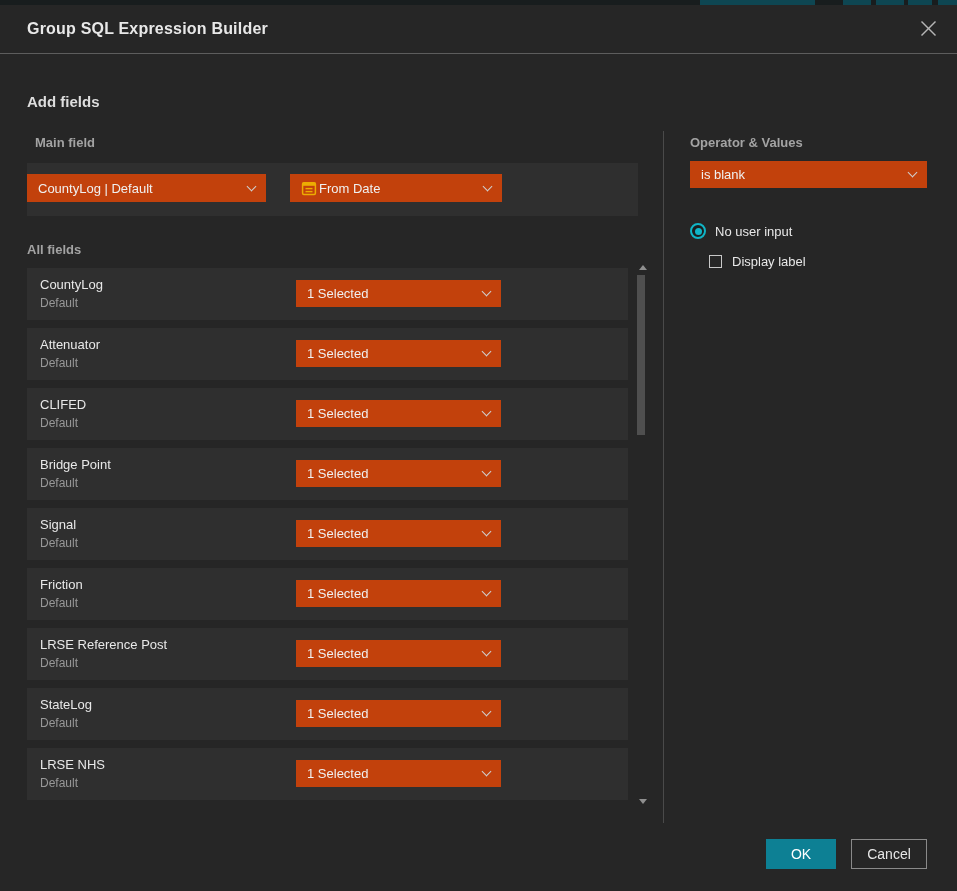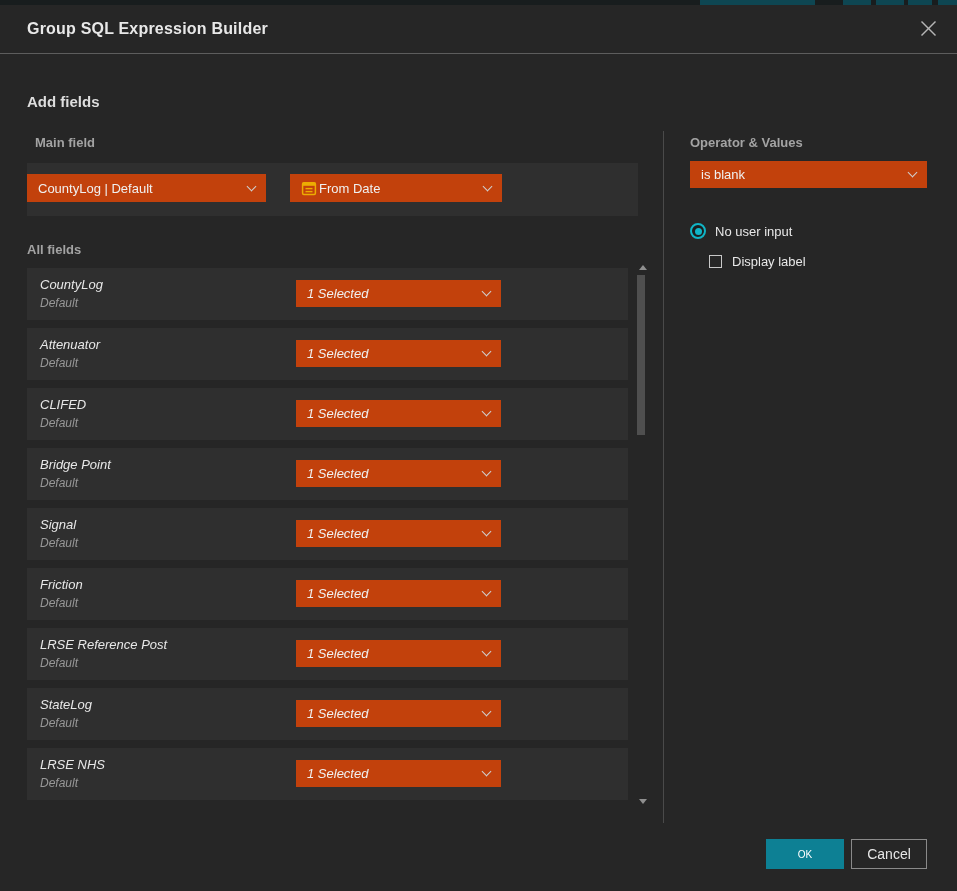--- a/index.html
+++ b/index.html
@@ -28,21 +28,21 @@
             font-size:13px; padding:0 11px; cursor:pointer; }
   .select .grow { flex:1 1 auto; white-space:nowrap; overflow:hidden; }
   .chev { width:7px; height:7px; border-right:1.6px solid #cfcfcf; border-bottom:1.6px solid #cfcfcf;
           transform:rotate(45deg); margin-top:-4px; flex:0 0 auto; }
   .sel-layer { position:absolute; left:0; top:11px; width:239px; height:28px; }
   .sel-field { position:absolute; left:263px; top:11px; width:212px; height:28px; gap:2px; }
 
   
   .fields-list { position:absolute; left:27px; top:263px; width:601px;
                  display:flex; flex-direction:column; gap:8px; }
-  .field-row { position:relative; height:52px; background:#2f2f2f;font-style:italic; }
+  .field-row { position:relative; height:52px; background:#2f2f2f; }
   .field-name { position:absolute; left:13px; top:9px; font-size:13px; color:#e8e8e8; }
   .field-sub  { position:absolute; left:13px; top:28px; font-size:12px; color:#989898; }
   .row-select { position:absolute; left:269px; top:12px; width:205px; height:27px; }
 
   
   .scrollbar { position:absolute; left:634px; top:258px; width:18px; height:543px; }
   .sb-arrow-up { position:absolute; left:5px; top:2px; width:0; height:0;
                  border-left:4px solid transparent; border-right:4px solid transparent;
                  border-bottom:5px solid #8f8f8f; }
   .sb-thumb { position:absolute; left:3px; top:12px; width:8px; height:160px; background:#4f4f4f; }
@@ -57,22 +57,22 @@
   .radio-row { position:absolute; left:690px; top:218px; display:flex; align-items:center; gap:9px; cursor:pointer; }
   .radio { width:16px; height:16px; border-radius:50%; border:2px solid #10b5c6;
            display:flex; align-items:center; justify-content:center; background:#1d1d1d; }
   .radio-dot { width:7px; height:7px; border-radius:50%; background:#10b5c6; }
   .radio-label { font-size:13px; color:#e8e8e8; }
   .check-row { position:absolute; left:709px; top:249px; display:flex; align-items:center; gap:10px; cursor:pointer; }
   .checkbox { width:13px; height:13px; border:1.5px solid #c8c8c8; background:transparent; }
   .check-label { font-size:13px; color:#e8e8e8; }
 
   
-  .btn-ok { position:absolute; left:766px; top:834px; width:78px; height:30px; background:#0d8094;
-            border:none; color:#ffffff; font-size:10px; font-family:inherit; cursor:pointer; }
+  .btn-ok { position:absolute; left:766px; top:834px; width:70px; height:30px; background:#0d8094;
+            border:none; color:#ffffff; font-size:14px; font-family:inherit; cursor:pointer; }
   .btn-cancel { position:absolute; left:851px; top:834px; width:76px; height:30px; background:transparent;
             border:1px solid #8a8a8a; color:#e6e6e6; font-size:14px; font-family:inherit; cursor:pointer; }
 </style>
 </head>
 <body>
 
 <div class="backdrop-strip">
   <div class="backdrop-frag" style="left:700px;width:115px;"></div>
   <div class="backdrop-frag" style="left:843px;width:28px;"></div>
   <div class="backdrop-frag" style="left:876px;width:28px;"></div>

